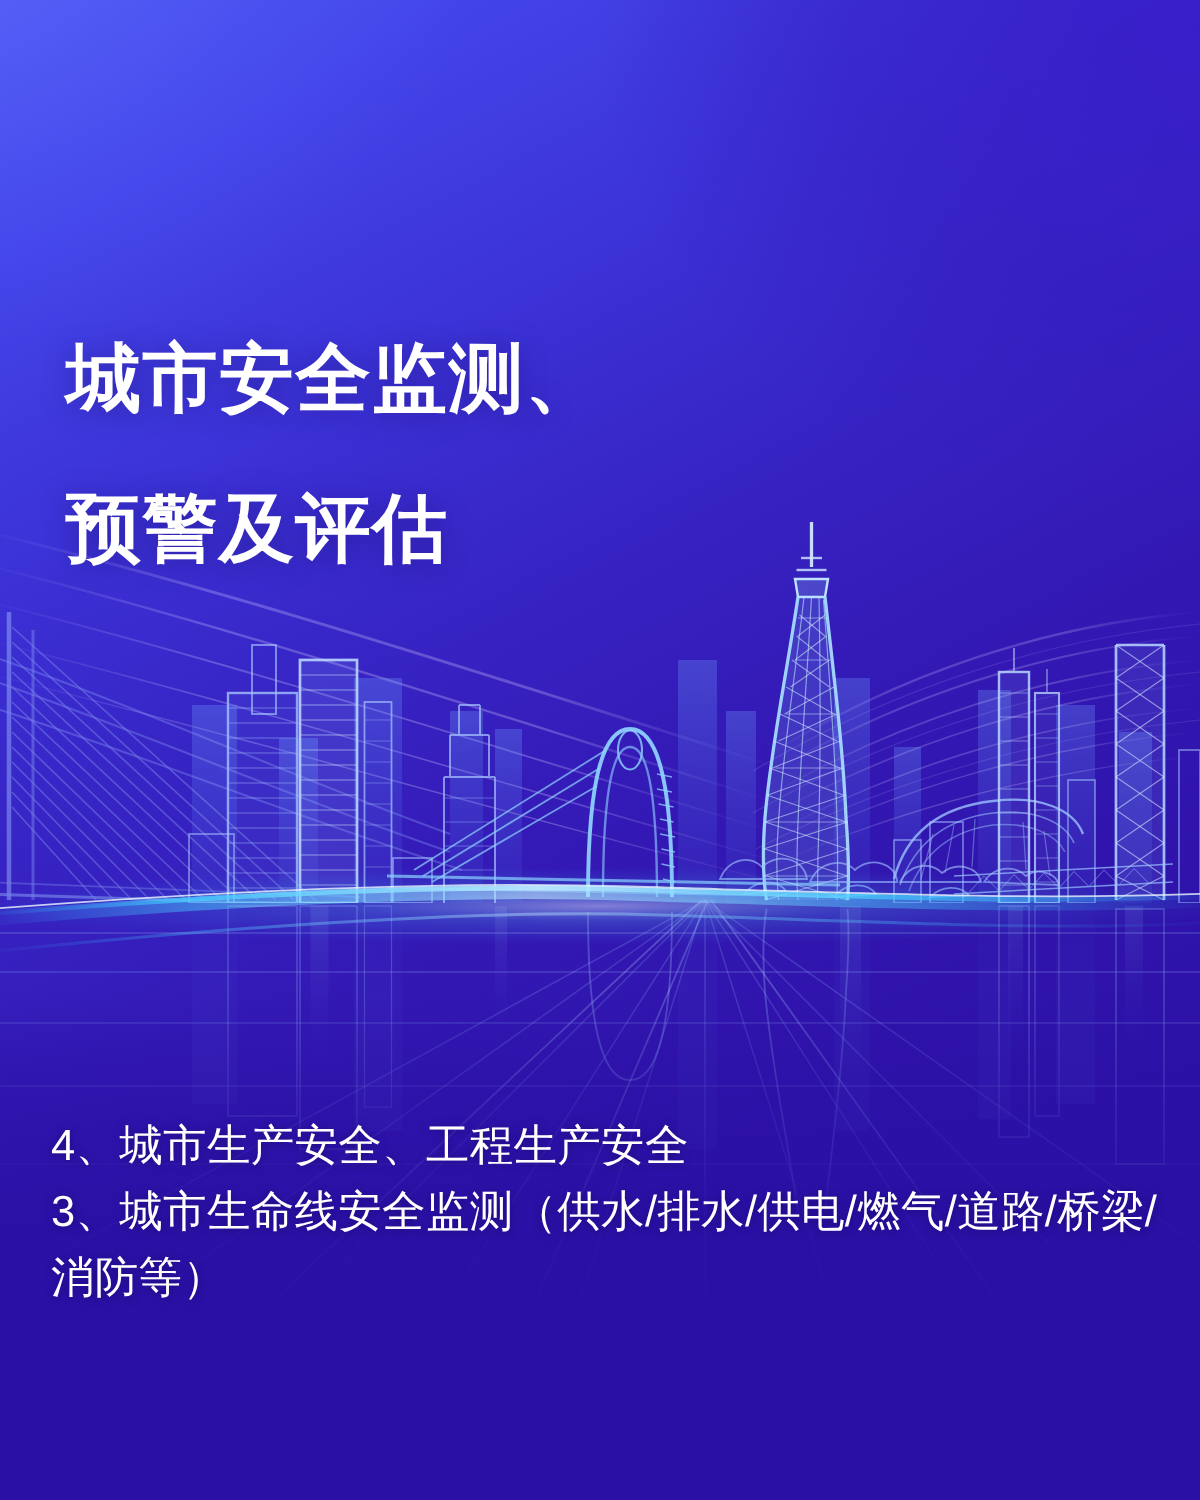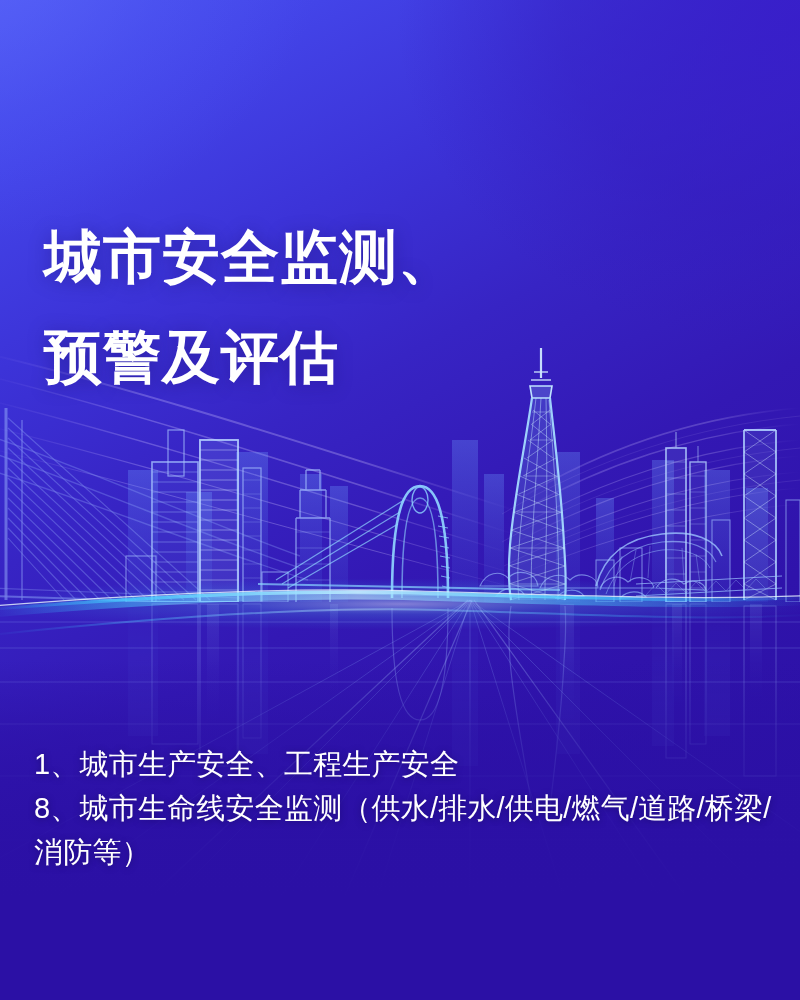--- a/index.html
+++ b/index.html
@@ -49,21 +49,21 @@
 
   
   .scene{position:absolute;left:0;top:0;width:800px;height:1000px;}
   .scene svg{display:block;}
 
   
   .title{
     position:absolute;left:44px;top:168px;
     width:720px;
     color:#ffffff;
-    font-size:58px;
+    font-size:50px;
     line-height:100px;
     font-weight:700;
     letter-spacing:1px;
     white-space:pre-line;
     text-shadow:0 2px 18px rgba(20,10,90,.35);
   }
   .list{
     position:absolute;left:34px;top:742px;width:752px;
   }
   .list-item{
@@ -580,17 +580,17 @@
       </g>
     </svg>
   </div>
 
   <div class="bg-bottom"></div>
 
   <h1 class="title">城市安全监测、
 预警及评估</h1>
 
   <div class="list">
-    <div class="list-item">1、城市生产安全、工程生产安全</div>
-    <div class="list-item">8、城市生命线安全监测（供水/排水/供电/燃气/道路/桥梁/消防等）</div>
+    <div class="list-item">4、城市生产安全、工程生产安全</div>
+    <div class="list-item">3、城市生命线安全监测（供水/排水/供电/燃气/道路/桥梁/消防等）</div>
   </div>
 
 </div>
 
 </body></html>

